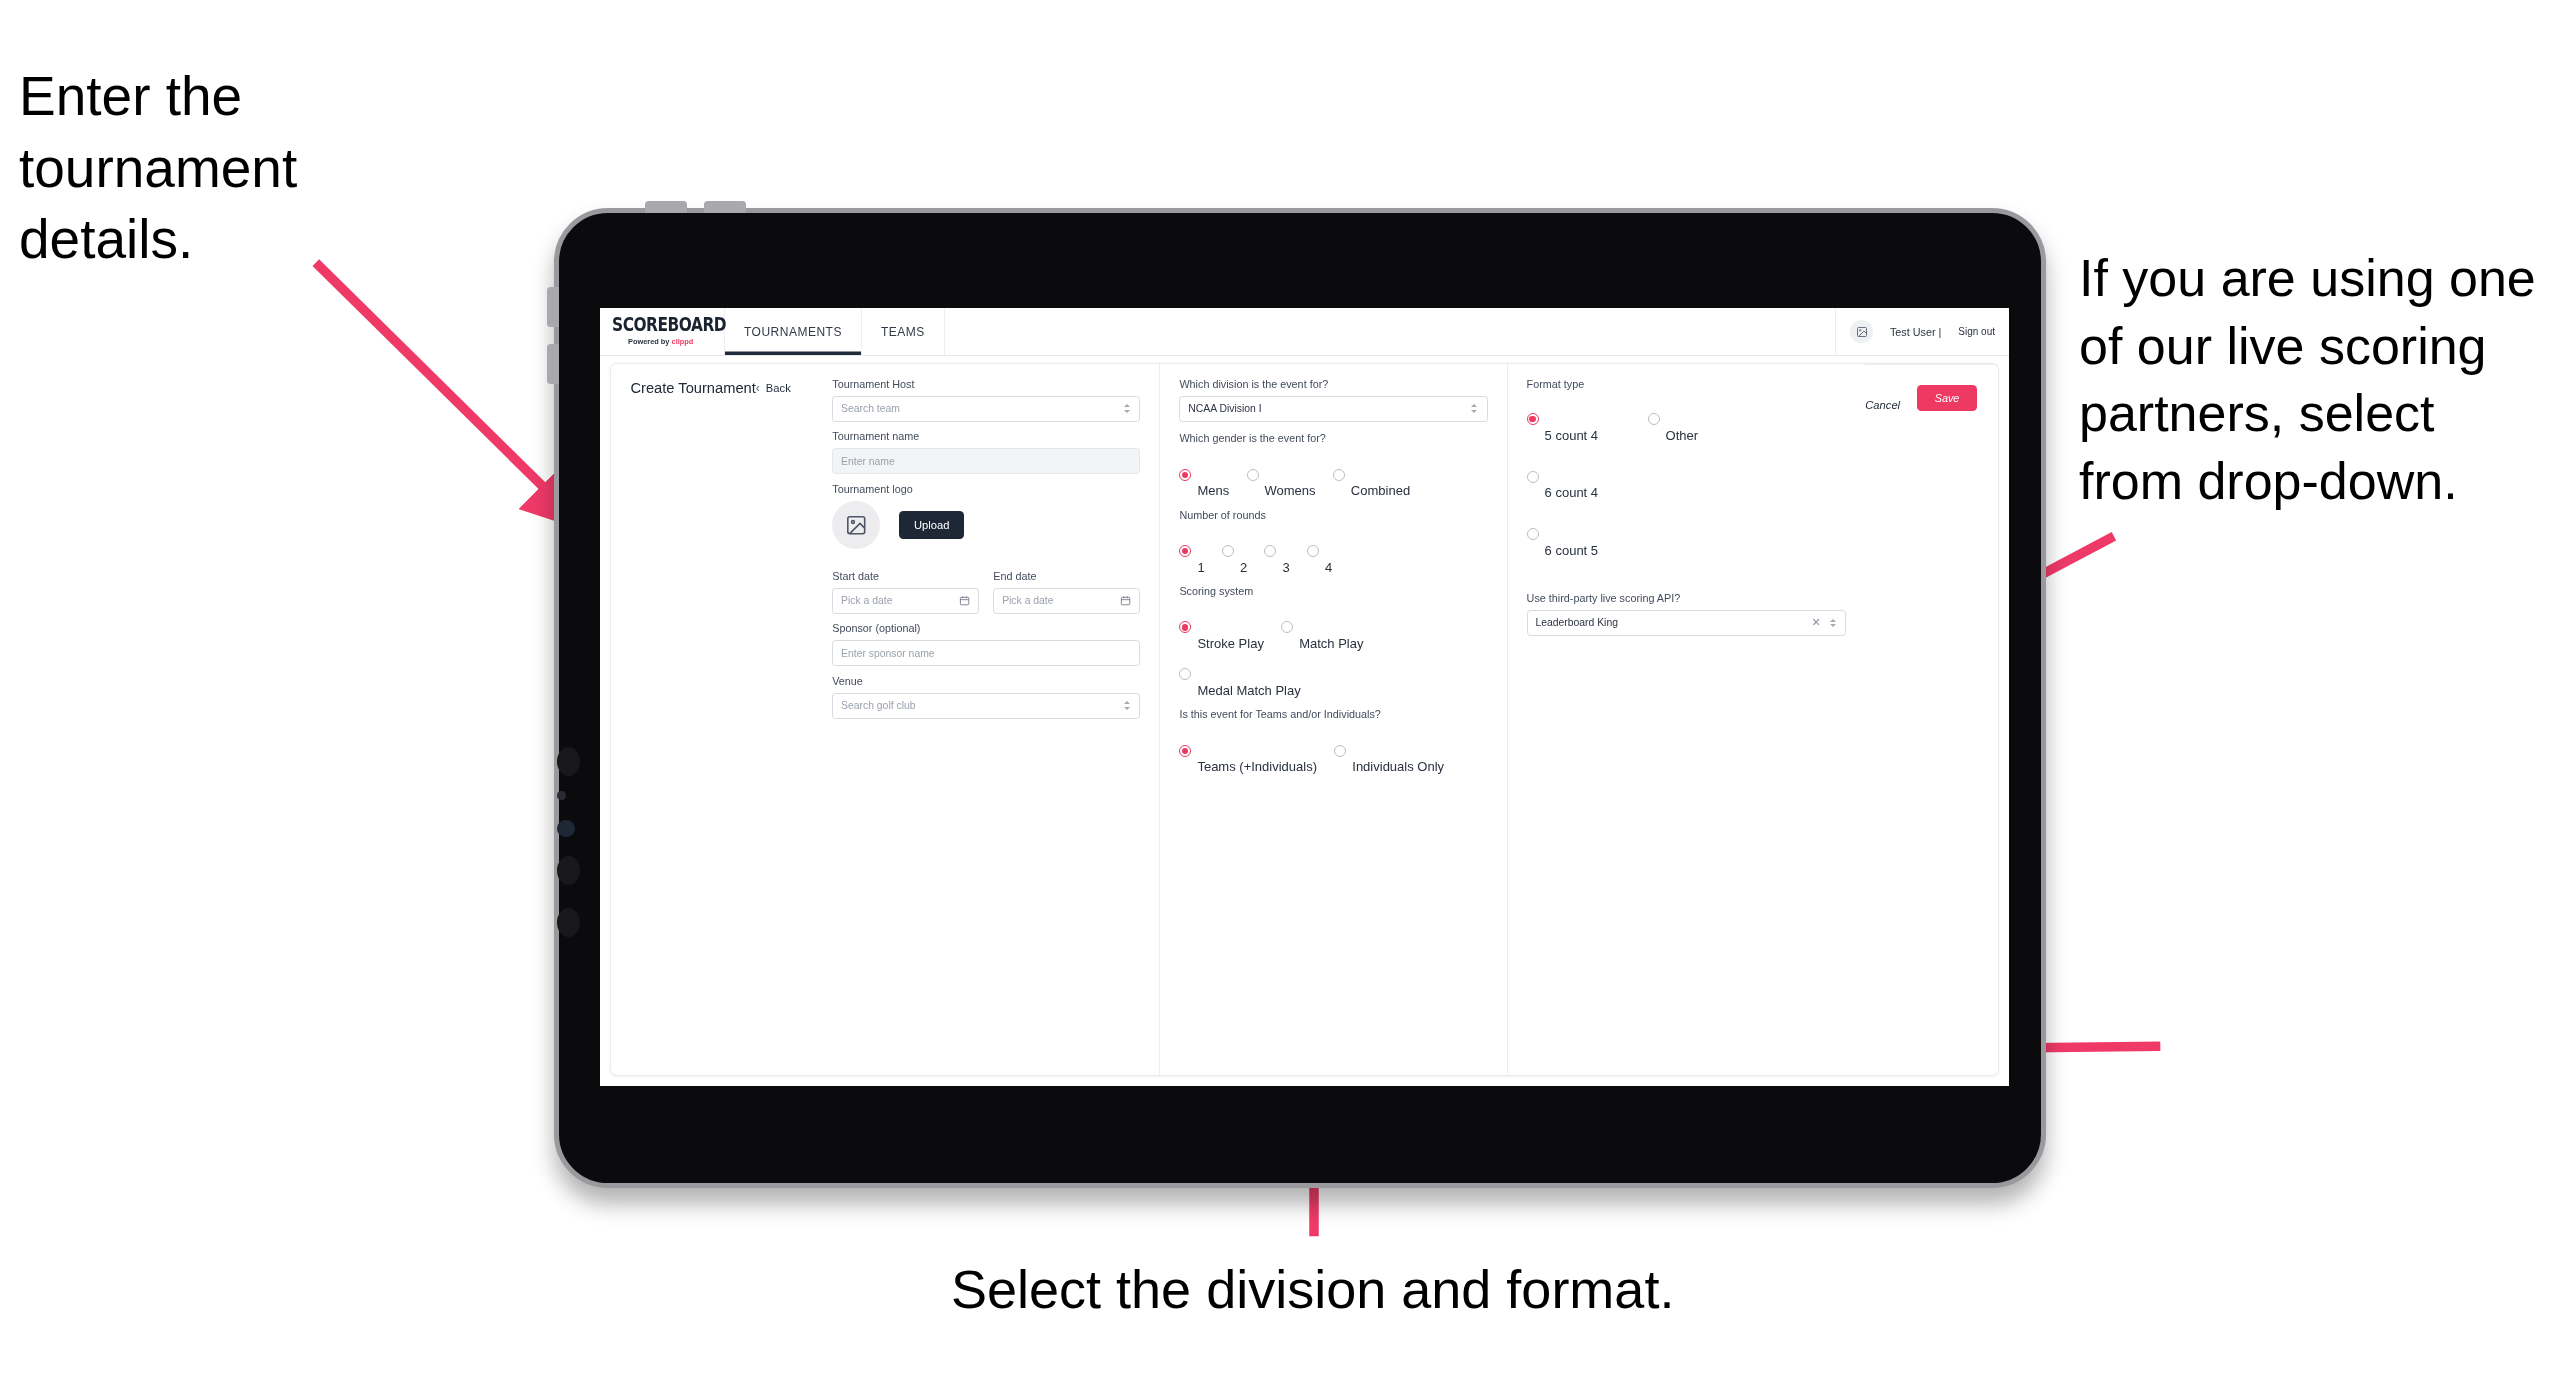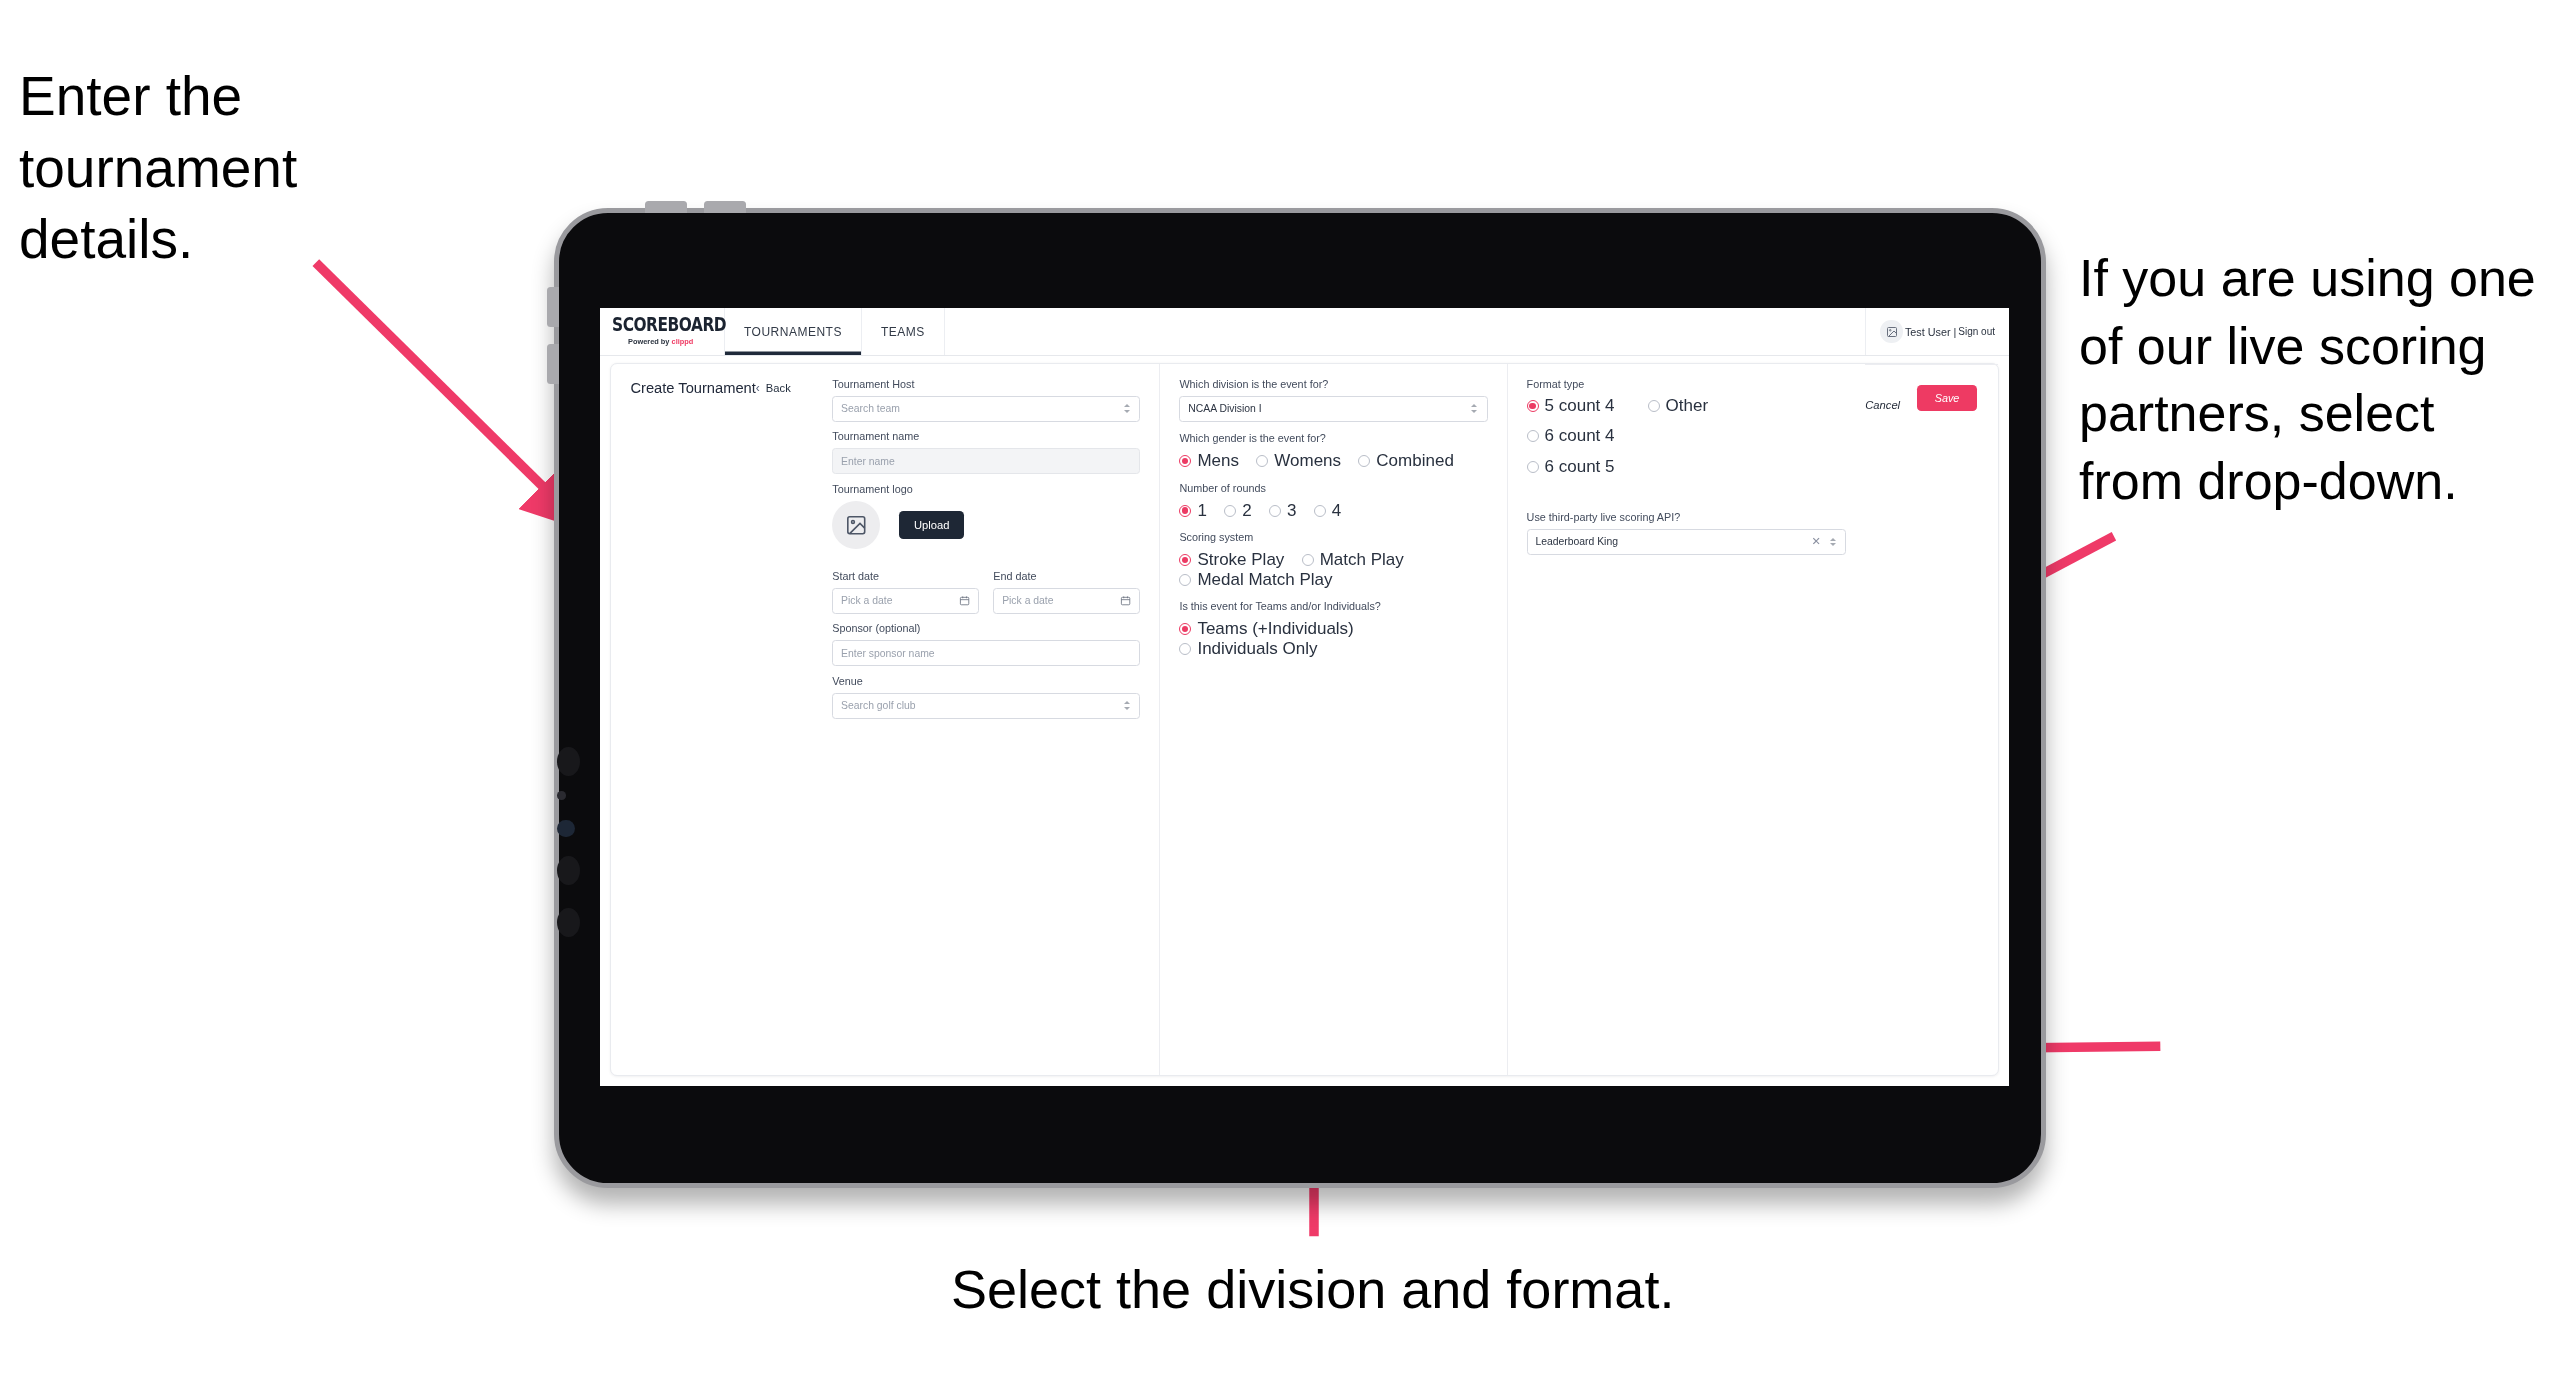--- a/index.html
+++ b/index.html
@@ -80,21 +80,21 @@
   }
   #brand .bs { font-size: 7.4px; color:#2c3440; margin-top: 4.3px; font-weight:600;padding-left:16px;}
   #brand .bs em { font-style: normal; color:#ef3a63; font-weight:700; }
   .navtab {
     display:flex; align-items:center; padding: 0 19px;
     font-size: 12px; letter-spacing: 0.5px; color: #323a47;
     border-right: 0.9px solid #eceef2; cursor: pointer;
   }
   .navtab.active { box-shadow: inset 0 -3.5px 0 #1f2a3a; }
   #navspacer { flex: 1; border-right: 0.9px solid #eceef2;}
-  #navuser { display:flex; align-items:center; gap:2px; padding: 0 14px; }
+  #navuser { display:flex; align-items:center; gap:17px; padding: 0 14px; }
   #avatar {
     width: 22.5px; height: 22.5px; border-radius: 50%; background:#eef0f3;
     display:flex; align-items:center; justify-content:center;
   }
   #navuser .nu { font-size: 10.8px; color:#2b3340; }
   #navuser .ns { font-size: 10px; color:#2b3340; }
 
   
   #card {
     position: relative;
@@ -162,21 +162,21 @@
   .radio {
     width: 12px; height: 12px; border-radius: 50%;
     border: 1.4px solid #b9bec8; background:#fff; flex:0 0 auto;
     position: relative;
   }
   .radio.on { border-color:#ec3a63; }
   .radio.on:after {
     content:''; position:absolute; left:1.9px; top:1.9px;
     width: 6.2px; height: 6.2px; border-radius:50%; background:#ec3a63;
   }
-  .rlabel { font-size: 17px; color:#29313f; }
+  .rlabel { font-size: 13px; color:#29313f;margin-top:32px; }
 
   .gsect { margin-top: 10.4px; }
   .gtitle { font-size: 10.8px; color:#424b5c; margin-bottom: 7px; }
 
   
   #fmtgrid { display:flex; }
   #fmtcolA { width: 121px; }
   #fmtcolA .ritem { margin-bottom: 10.4px; }
   #fmtcolB { }
 

